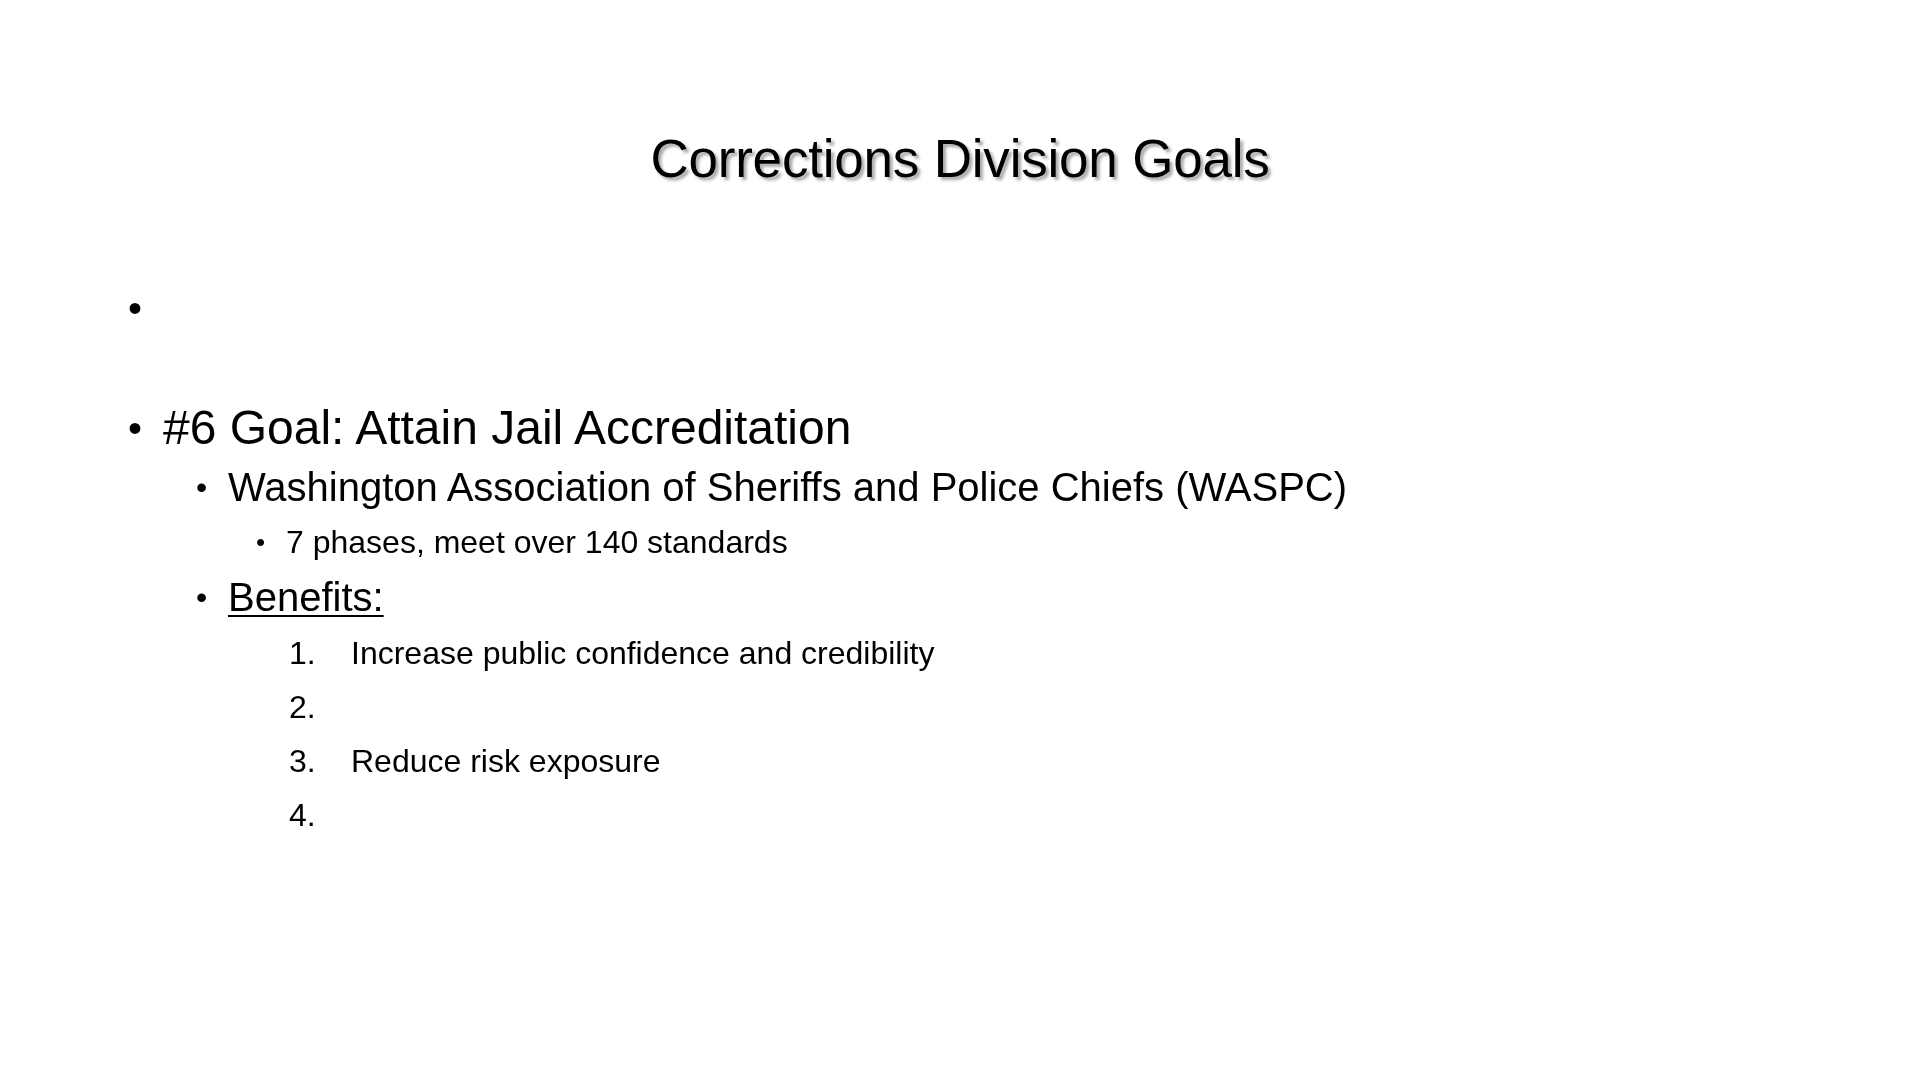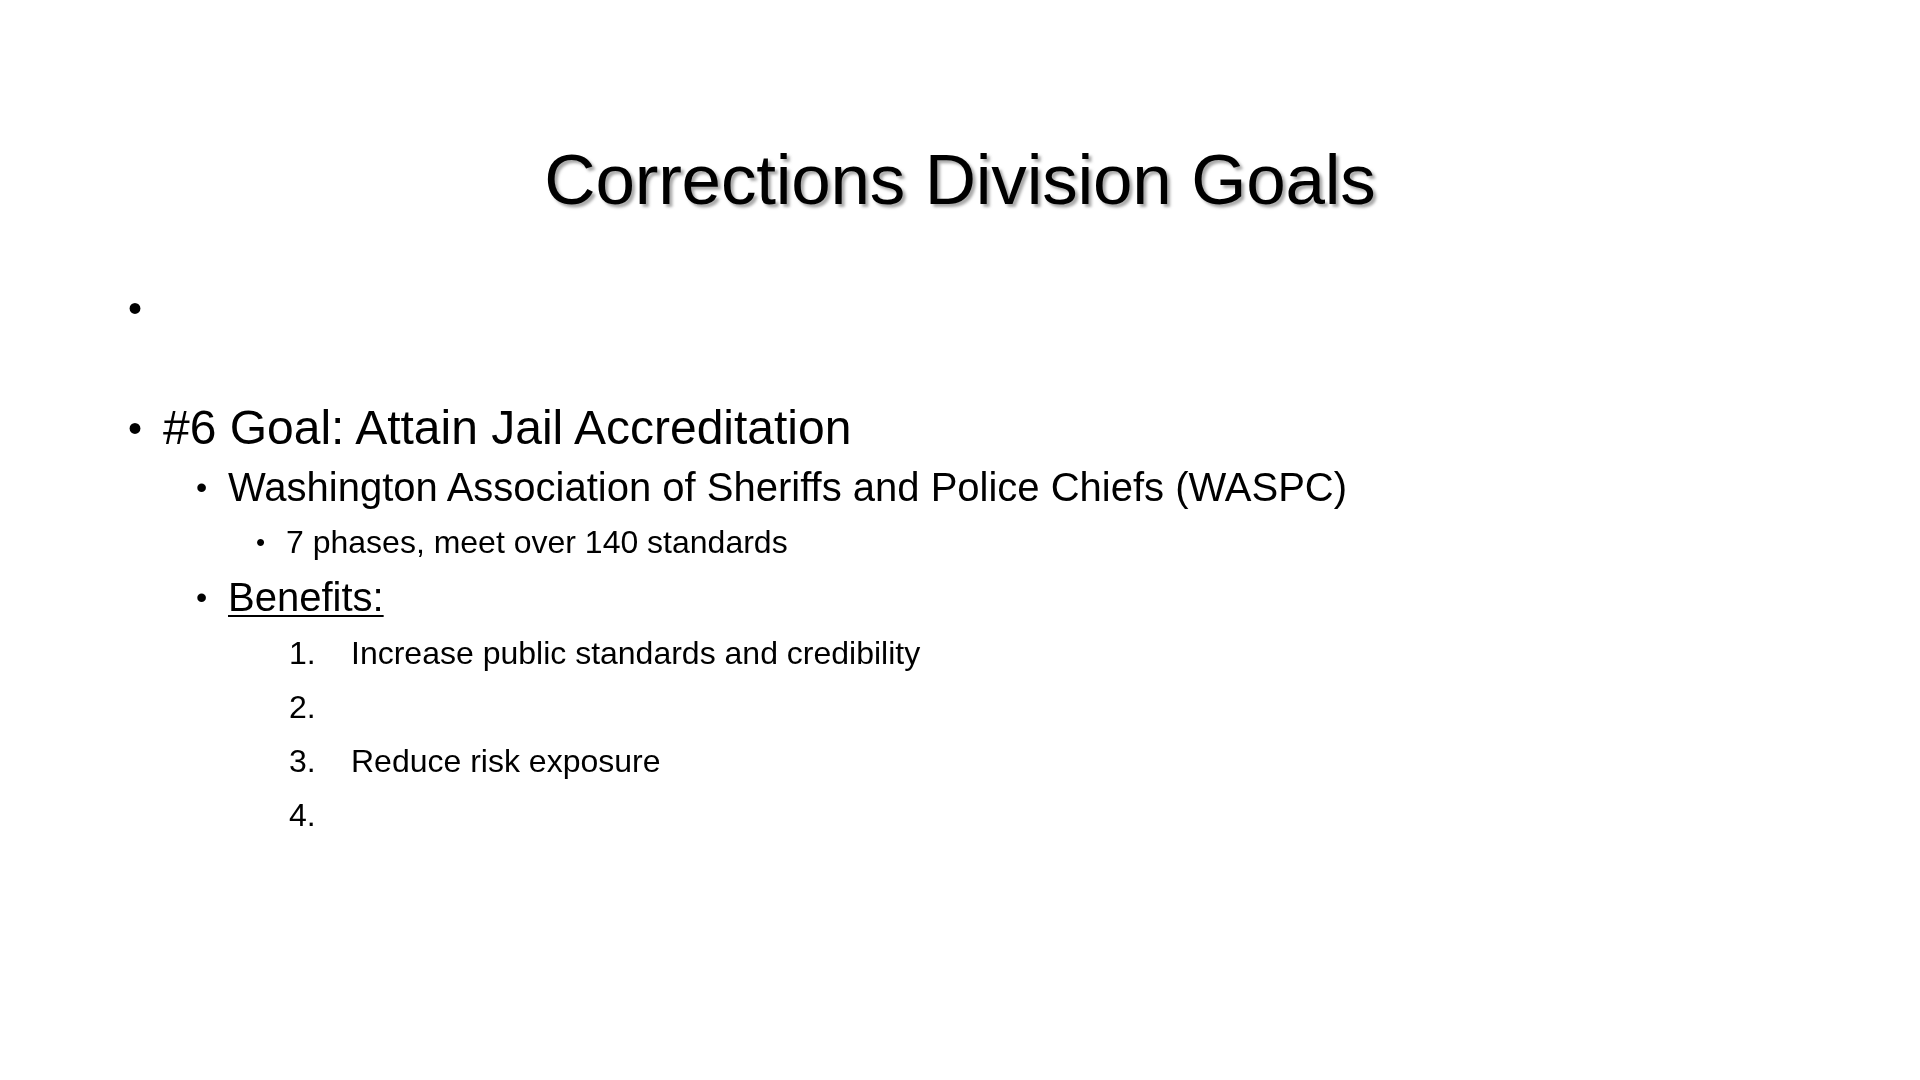--- a/index.html
+++ b/index.html
@@ -21,21 +21,21 @@
   }
 
   
   .slide-title {
     position: absolute;
     left: 0;
     top: 96px;
     width: 1920px;
     text-align: center;
     font-family: "Liberation Sans", sans-serif;
-    font-size: 71px;
+    font-size: 53px;
     font-weight: 400;
     line-height: 1.0;
     letter-spacing: -0.2px;
     color: #000000;
     text-shadow: 3px 3px 3px rgba(140,140,140,0.75);
     white-space: nowrap;
   }
 
   
   .body-block {
@@ -153,21 +153,21 @@
       <span class="txt">7 phases, meet over 140 standards</span>
     </div>
 
     <div class="li lvl2">
       <span class="marker">•</span>
       <span class="txt underlined">Benefits:</span>
     </div>
 
     <div class="li lvl4">
       <span class="marker">1.</span>
-      <span class="txt">Increase public standards and credibility</span>
+      <span class="txt">Increase public confidence and credibility</span>
     </div>
 
     <div class="li lvl4">
       <span class="marker">2.</span>
     </div>
 
     <div class="li lvl4">
       <span class="marker">3.</span>
       <span class="txt">Reduce risk exposure</span>
     </div>

